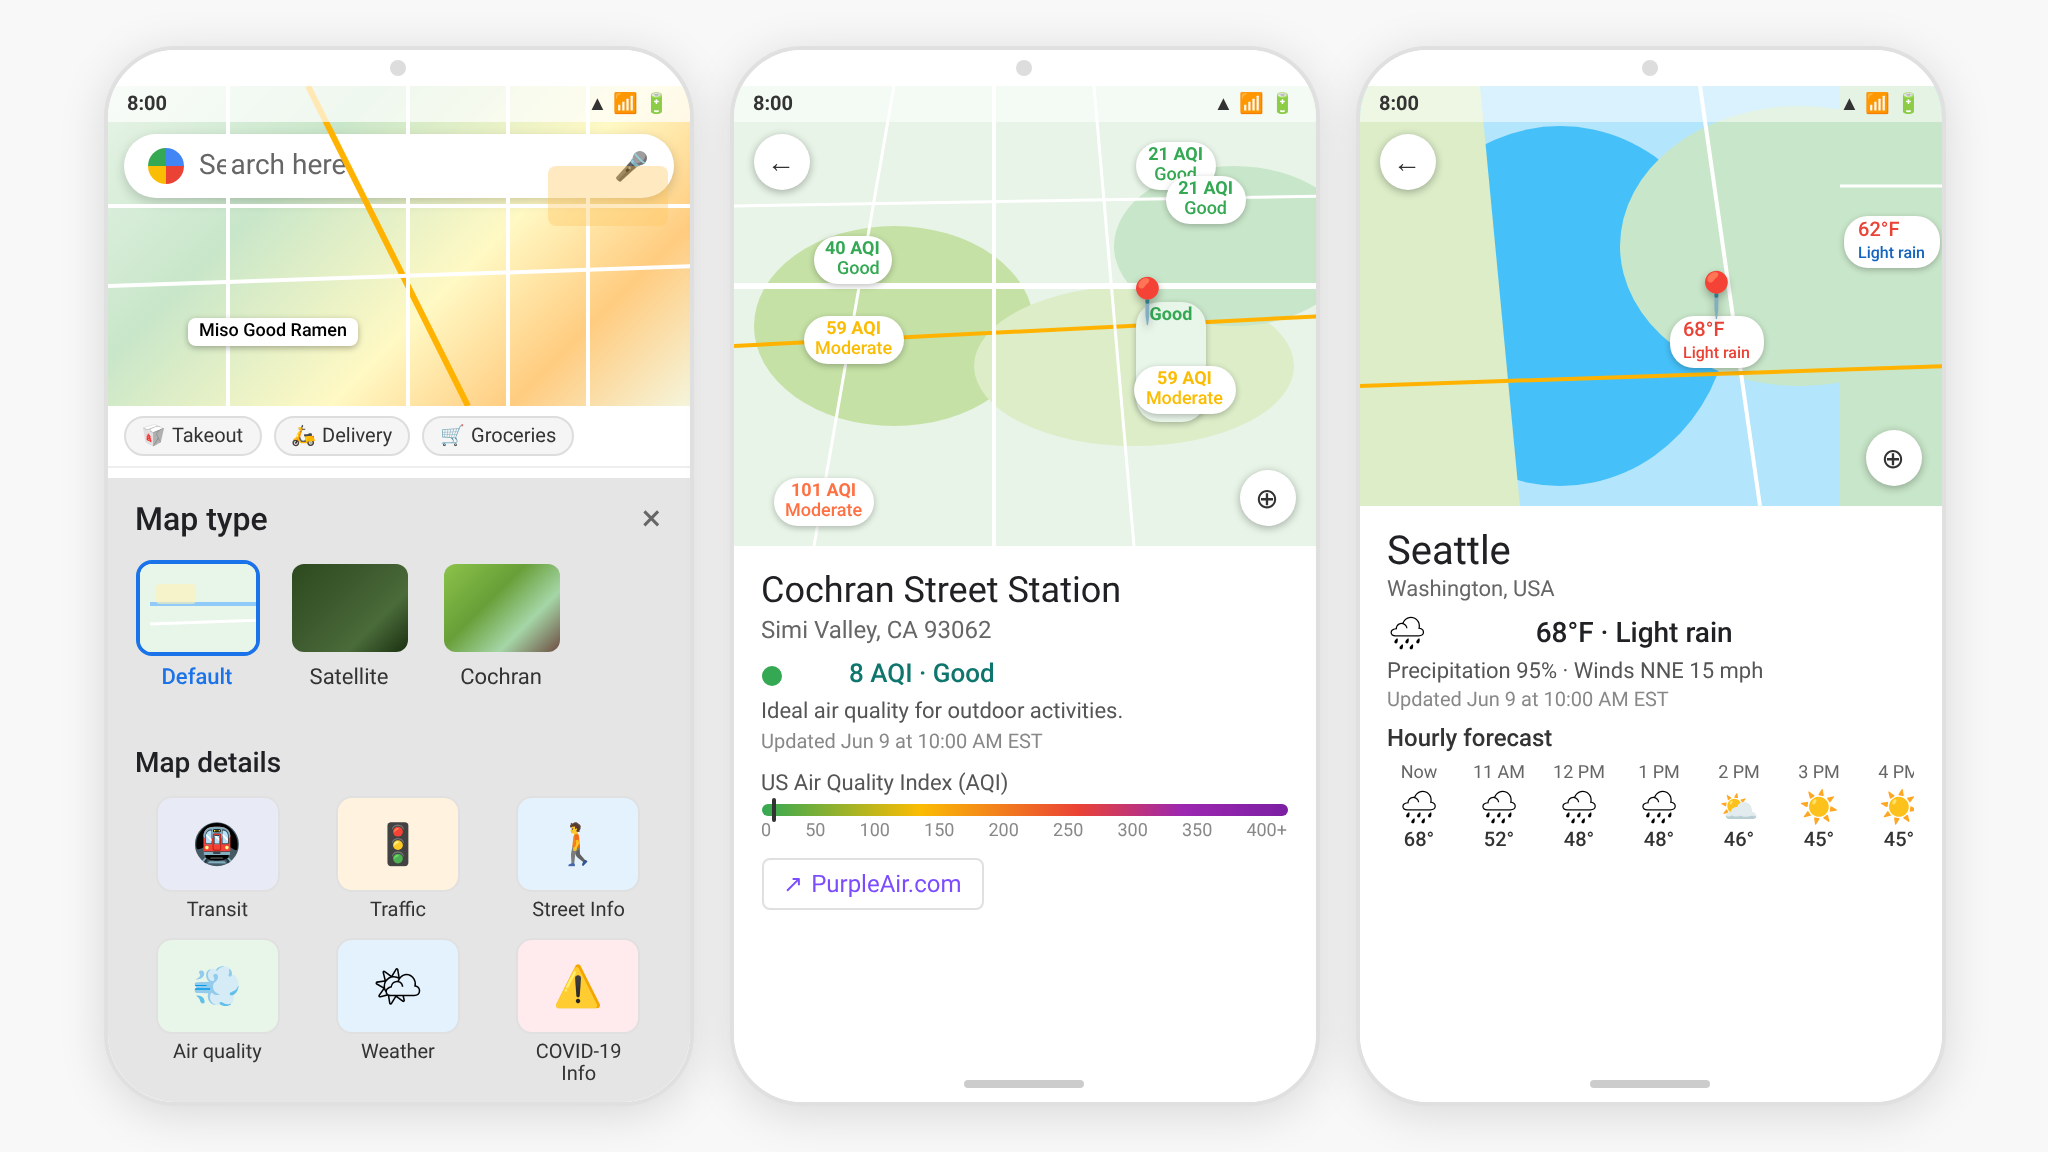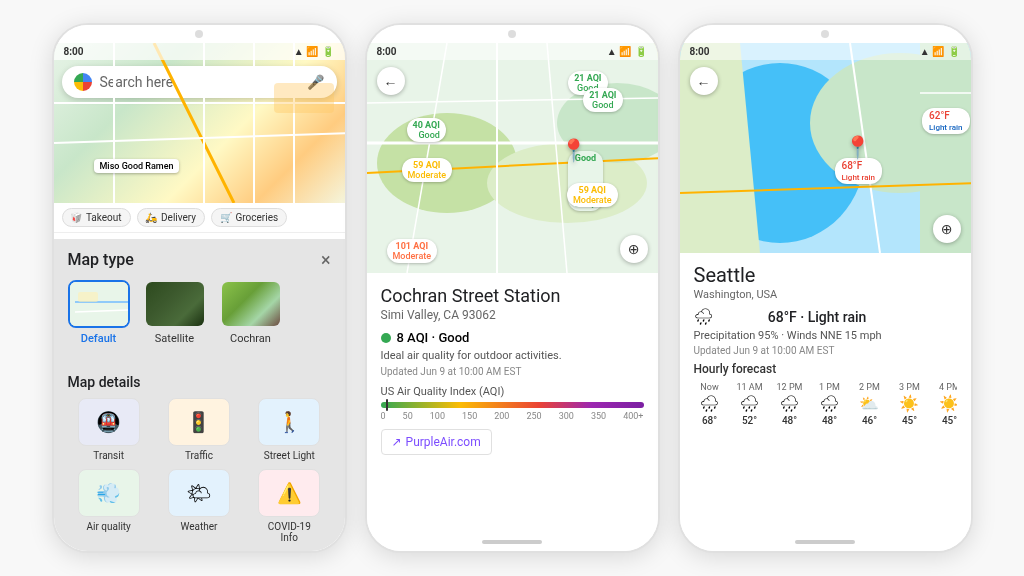--- a/index.html
+++ b/index.html
@@ -352,21 +352,22 @@
     .aqi-green-dot {
       width: 10px;
       height: 10px;
       border-radius: 50%;
       background: #34a853;
       flex-shrink: 0;
     }
     .aqi-value {
       font-size: 13px;
       font-weight: 500;
-      color: #000000;
+      color: #0f766e;
+      margin-left: 28px;
     }
     .aqi-ideal {
       font-size: 11px;
       color: #555;
       margin-bottom: 4px;
     }
     .aqi-updated {
       font-size: 10px;
       color: #888;
       margin-bottom: 8px;
@@ -614,21 +615,21 @@
             <div class="detail-option">
               <div class="detail-thumb transit-thumb">🚇</div>
               <span class="detail-label">Transit</span>
             </div>
             <div class="detail-option">
               <div class="detail-thumb traffic-thumb">🚦</div>
               <span class="detail-label">Traffic</span>
             </div>
             <div class="detail-option">
               <div class="detail-thumb streetview-thumb">🚶</div>
-              <span class="detail-label">Street Light</span>
+              <span class="detail-label">Street Info</span>
             </div>
             <div class="detail-option">
               <div class="detail-thumb airquality-thumb" style="background:#e8f5e9;">💨</div>
               <span class="detail-label">Air quality</span>
             </div>
             <div class="detail-option">
               <div class="detail-thumb weather-thumb">🌤</div>
               <span class="detail-label">Weather</span>
             </div>
             <div class="detail-option">

